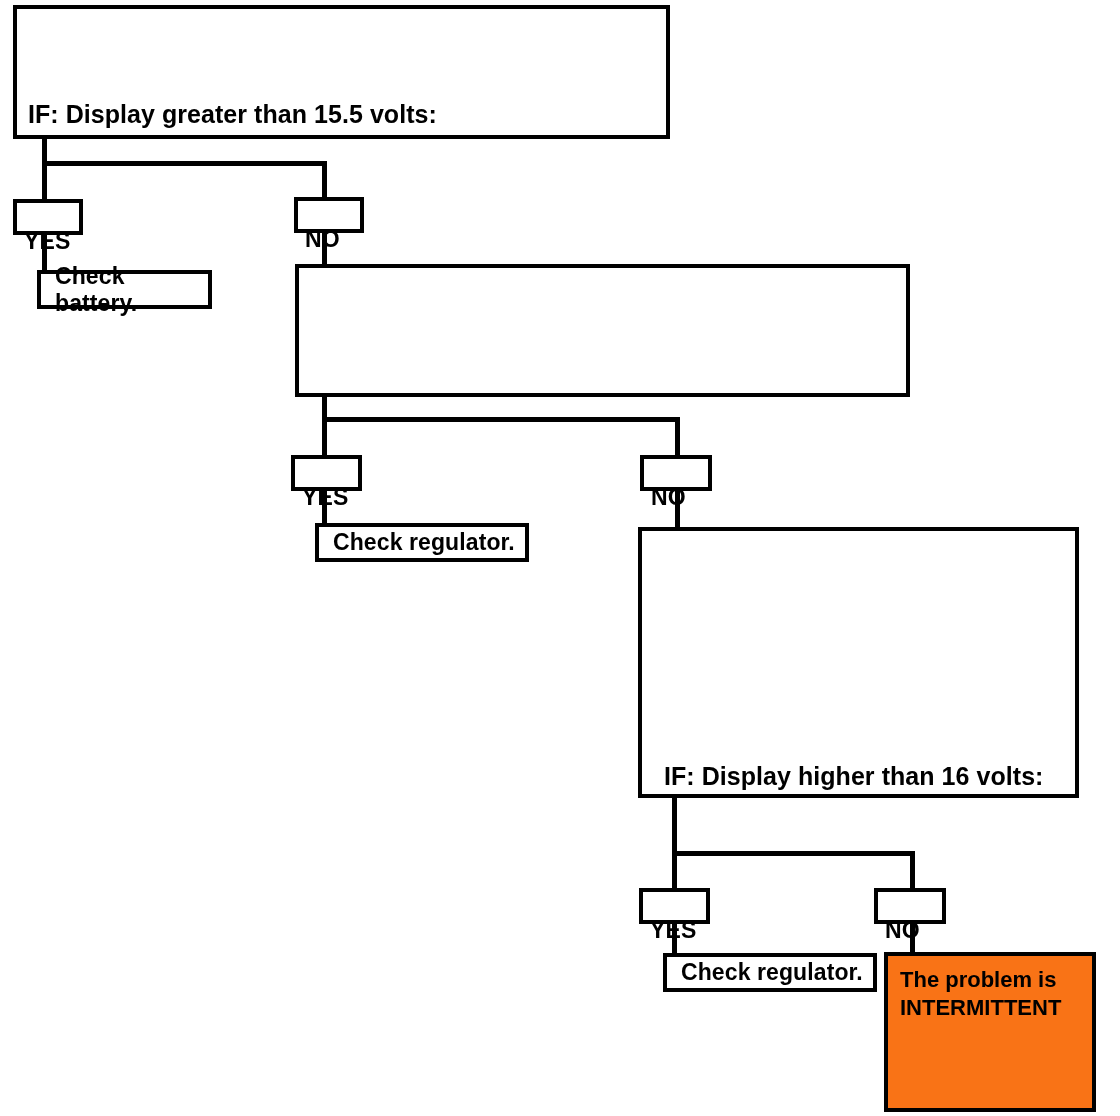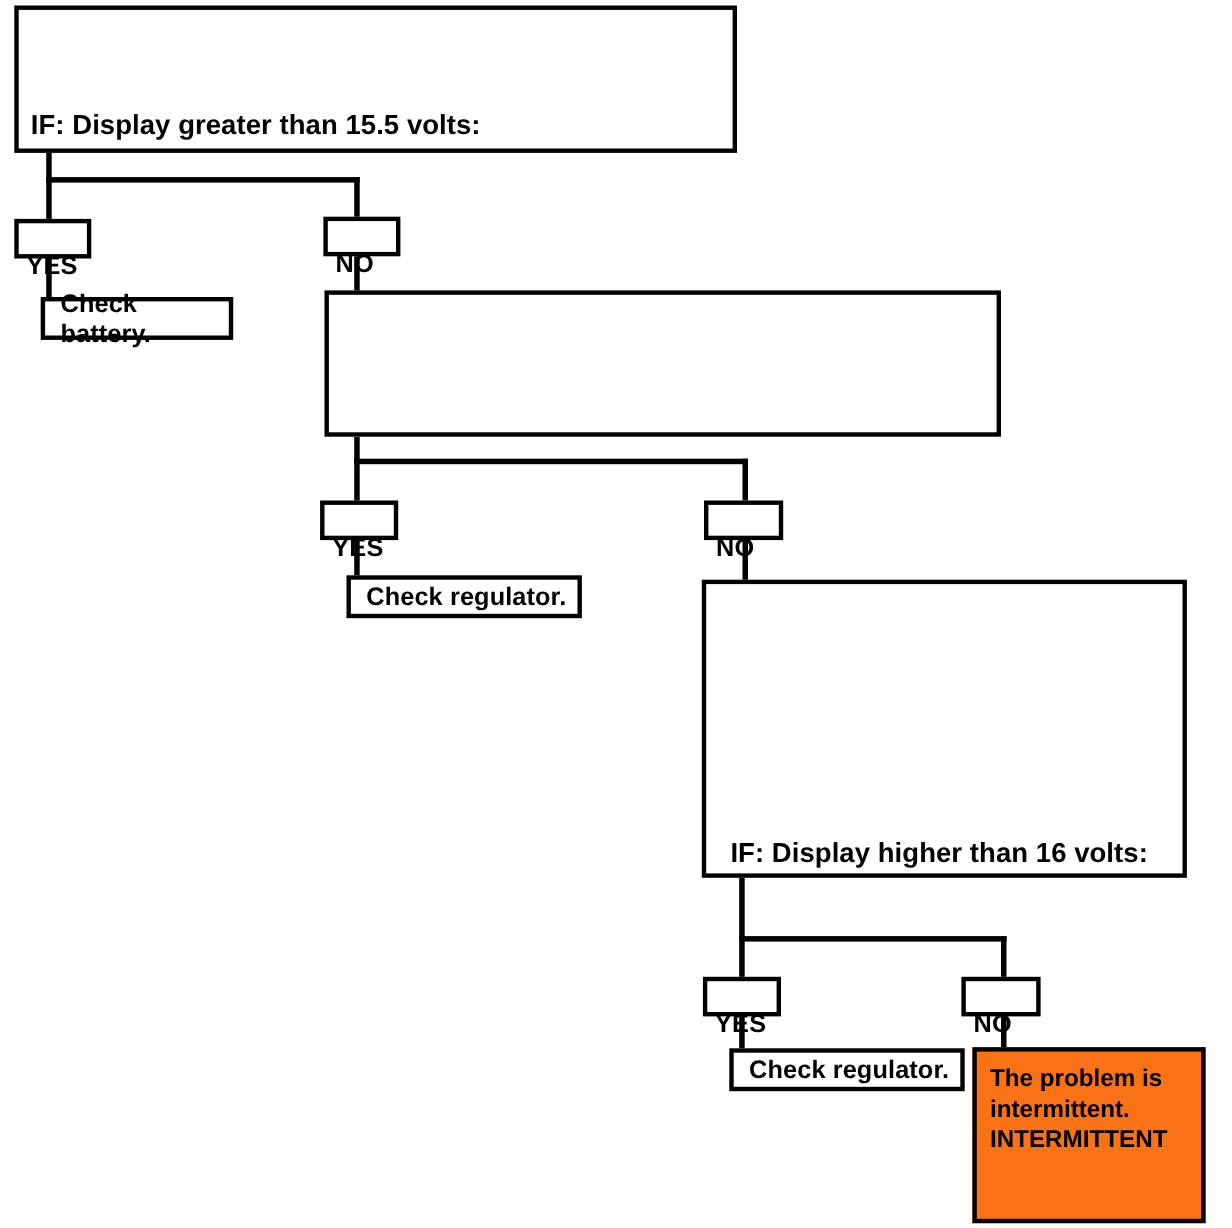--- a/index.html
+++ b/index.html
@@ -201,17 +201,16 @@
 
   <div class="line vline" style="left:672px; top:922px; height:34px;"></div>
   <div class="action-box" style="left:639px; top:953px; width:214px; height:39px;">
     <span class="txt">Check regulator.</span>
   </div>
 
   <div class="line vline" style="left:910px; top:922px; height:32px;"></div>
 
   <div class="result-block" style="left:884px; top:952px; width:212px; height:160px;">
     <div class="result-line">The problem is</div>
-    <div class="result-line">intermittent.</div>
     <div class="result-line">INTERMITTENT</div>
   </div>
 
 </div>
 
 </body></html>

